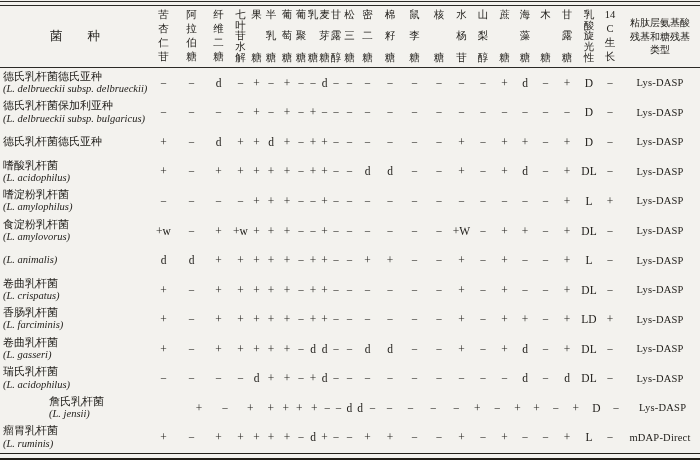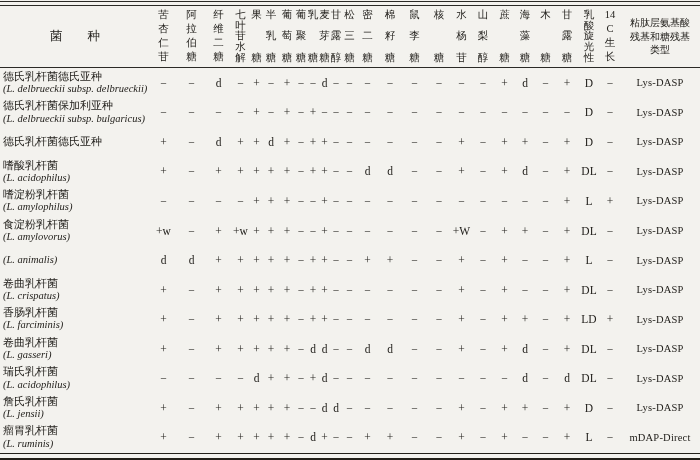--- a/index.html
+++ b/index.html
@@ -499,21 +499,21 @@
         <div class="val" style="width: 22px;">−</div>
         <div class="val" style="width: 21px;">−</div>
         <div class="val" style="width: 20px;">d</div>
         <div class="val" style="width: 21px;">−</div>
         <div class="val" style="width: 22px;">d</div>
         <div class="val" style="width: 22px;">DL</div>
         <div class="val" style="width: 20px;">−</div>
         <div class="typeval" style="width: 80px;">Lys-DASP</div>
       </div>
       <div class="row">
-        <div class="namecell" style="width: 150px;">
+        <div class="namecell" style="width: 150px; margin-left: 46px;">
           <div class="cn">詹氏乳杆菌</div>
           <div class="latin">(L. jensii)</div>
         </div>
         <div class="val" style="width: 27px;">+</div>
         <div class="val" style="width: 29px;">−</div>
         <div class="val" style="width: 25px;">+</div>
         <div class="val" style="width: 19px;">+</div>
         <div class="val" style="width: 13px;">+</div>
         <div class="val" style="width: 16px;">+</div>
         <div class="val" style="width: 16px;">+</div>

